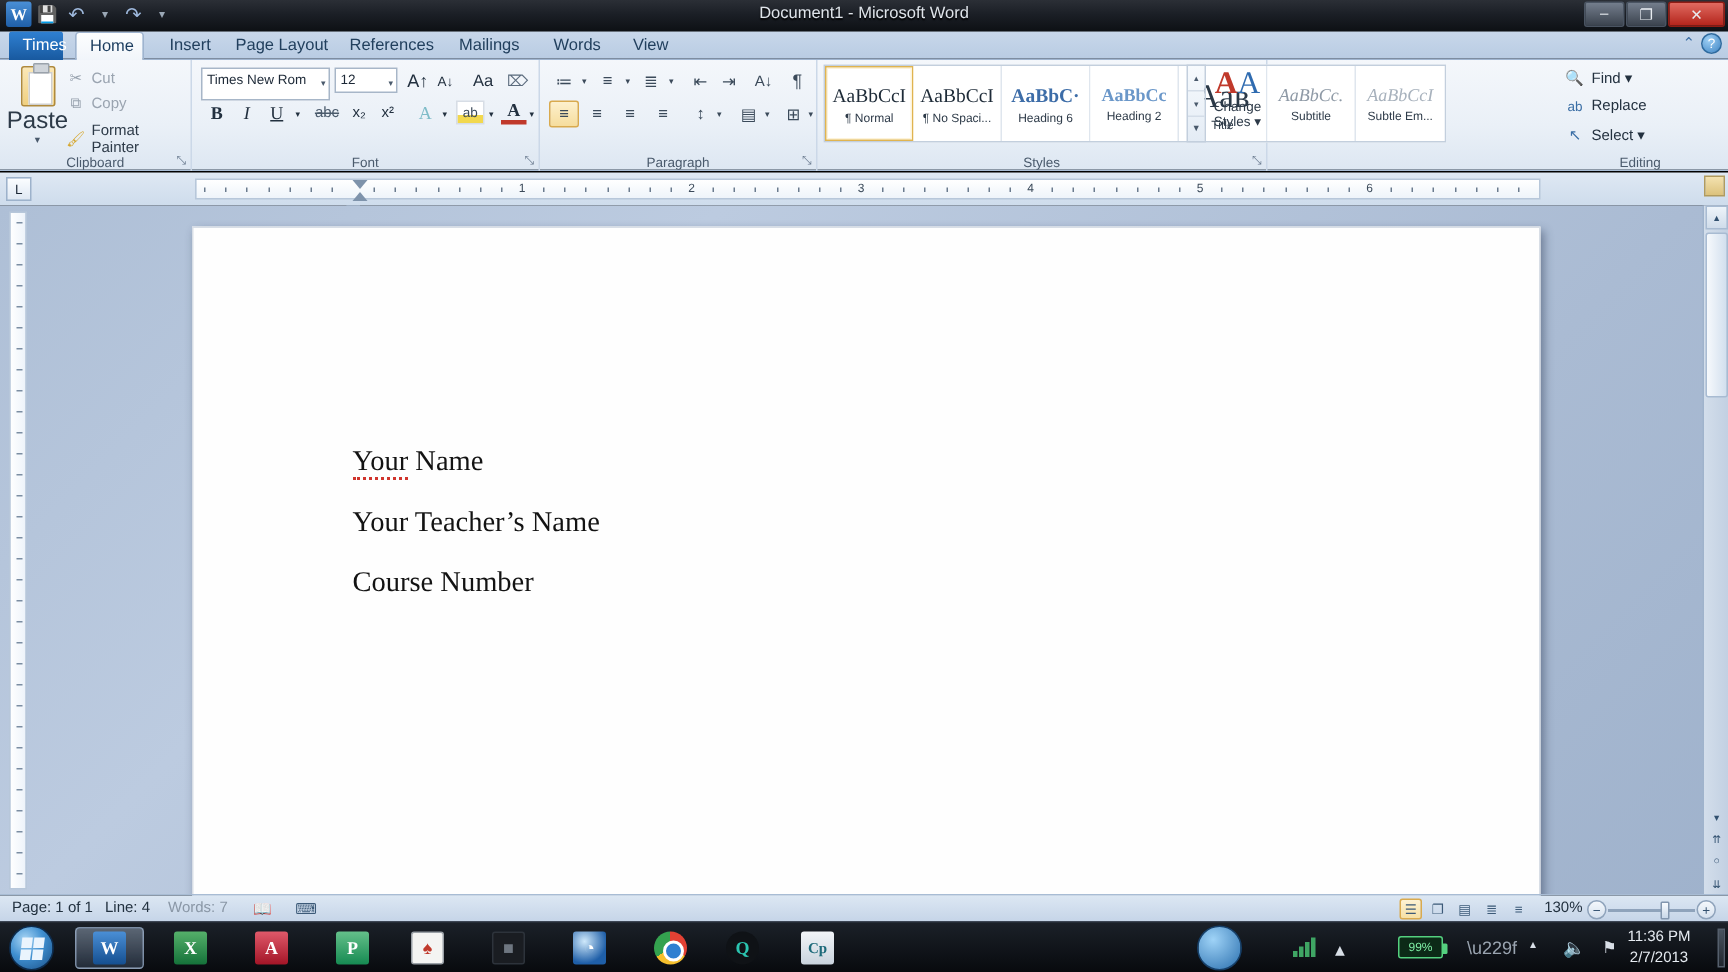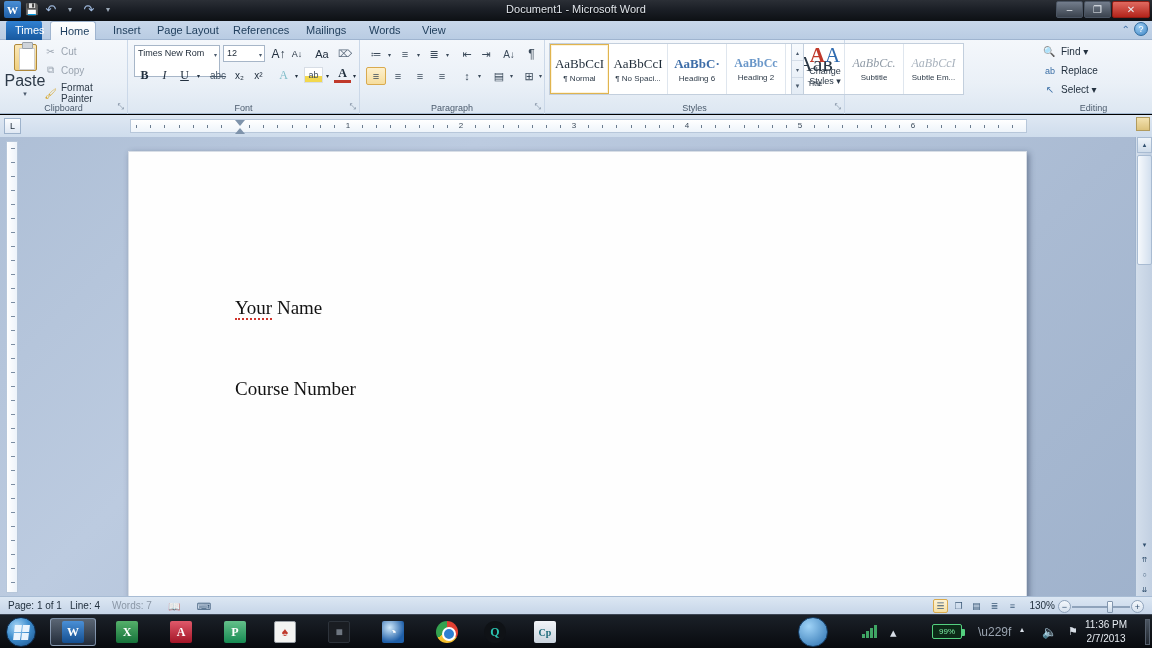--- a/index.html
+++ b/index.html
@@ -134,21 +134,21 @@
   .cb-item {
     position:absolute; left:44px; display:flex; align-items:center; gap:4px;
     font-size:10px; color:#9aa4b0;
   }
   .cb-item.enabled { color:#2d3a48; }
   .cbi-ico { width:13px; text-align:center; font-size:10px; }
 
   
   #g-font { left:128px; width:232px; }
   .fontname {
-    position:absolute; left:6px; top:5px; width:86px; height:32px;
+    position:absolute; left:6px; top:5px; width:86px; height:22px;
     border:1px solid #a7b6c8; background:#fff;
     font-size:9px; color:#1c2836; padding:2px 12px 0 3px; overflow:hidden;
     white-space:nowrap;
   }
   .fontsize {
     position:absolute; left:95px; top:5px; width:42px; height:17px;
     border:1px solid #a7b6c8; background:#fff;
     font-size:9px; color:#1c2836; padding:2px 12px 0 3px;
   }
   .combo-arrow {
@@ -721,20 +721,21 @@
         <div class="vr-tick" style="top: 398px;"></div>
         <div class="vr-tick" style="top: 412px;"></div>
         <div class="vr-tick" style="top: 426px;"></div>
         <div class="vr-tick" style="top: 440px;"></div>
       </div>
 
     <div class="page">
       <div class="doc-line" style="top:145px;text-align:right;">
         <span class="misspell">Your</span><span> Name</span>
       </div>
+      <div class="doc-line" style="top:186px;">Your Teacher’s Name</div>
       <div class="doc-line" style="top:226px;">Course Number</div>
     </div>
 
     <div class="vscroll">
       <div class="doc-top-icon"></div>
       <div class="vs-top">▴</div>
       <div class="vs-thumb"></div>
       <div class="vs-btm">
         <div class="vsb">▾</div>
         <div class="vsb">⇈</div>

